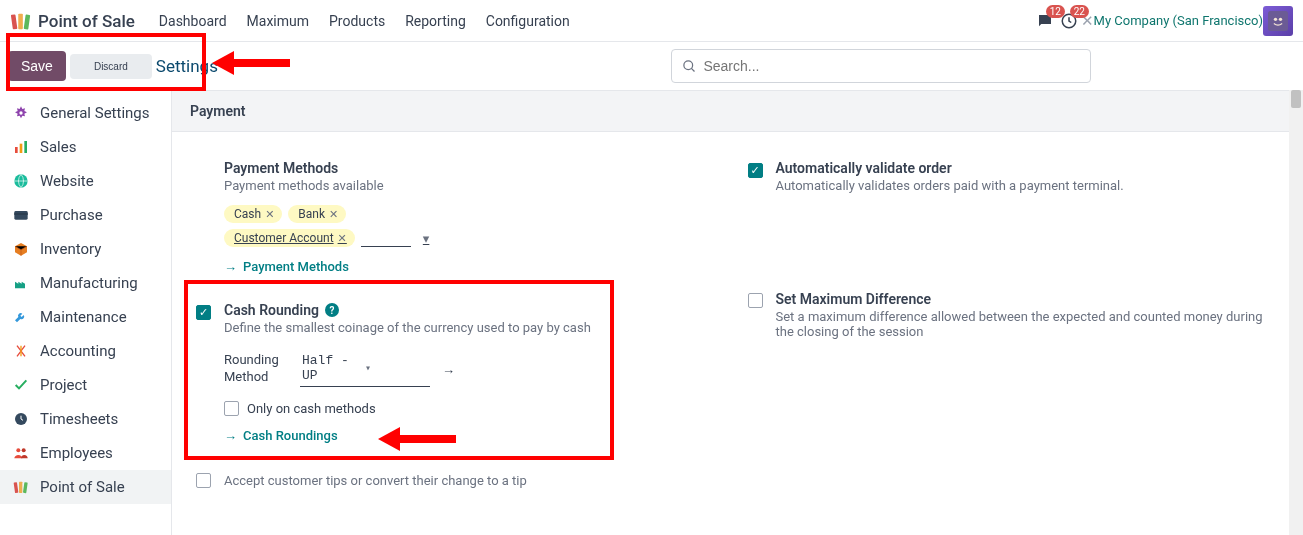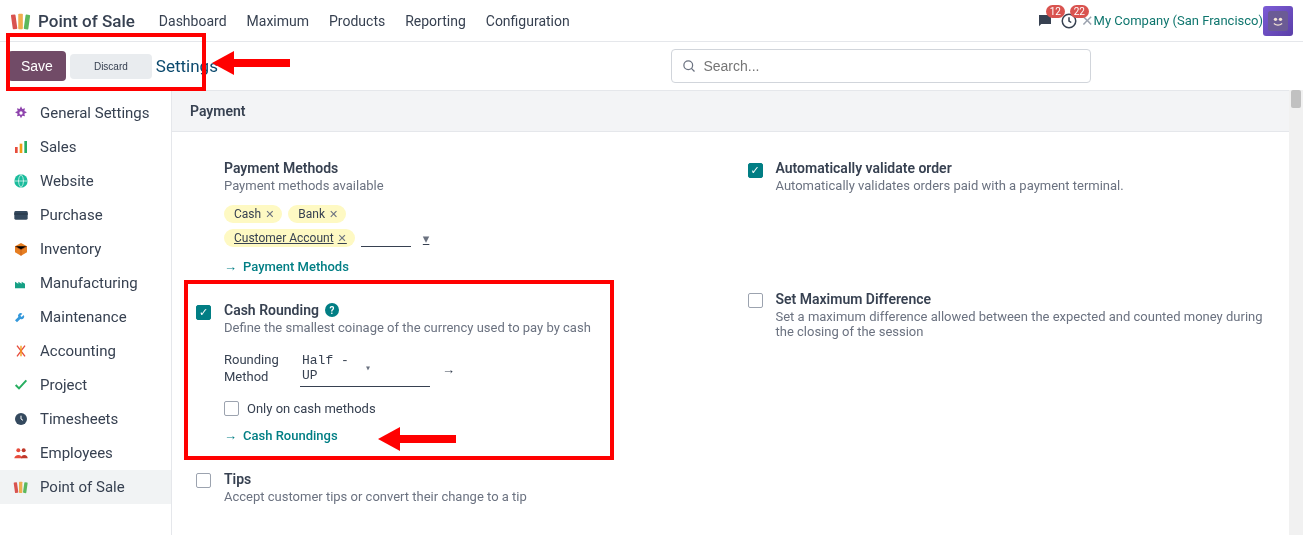--- a/index.html
+++ b/index.html
@@ -320,21 +320,20 @@
               </span>
             </div>
           </div>
         </div>
 
         <div class="setting">
           <div class="setting-check">
             <span class="chk"></span>
           </div>
           <div class="setting-body">
-            <div class="setting-title">Tips</div>
             <div class="setting-desc">Accept customer tips or convert their change to a tip</div>
           </div>
         </div>
 
       </div>
 
       <div class="col">
 
         <div class="setting">
           <div class="setting-check">

